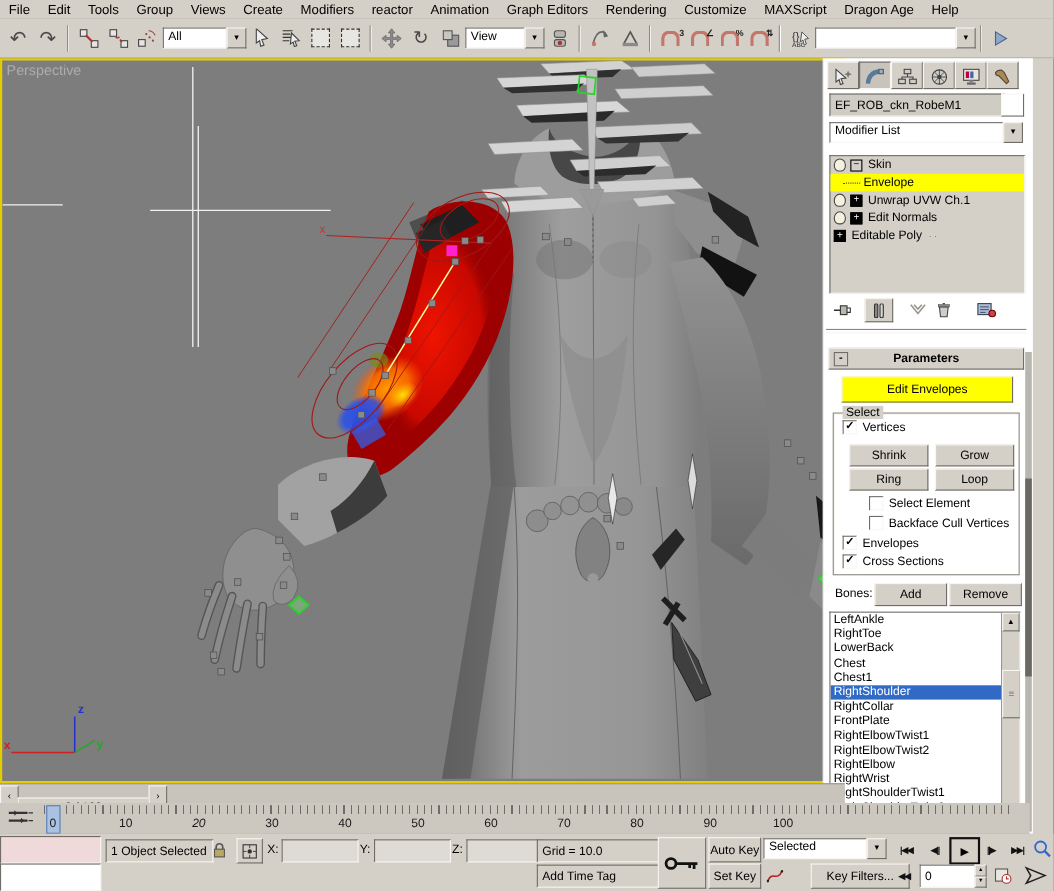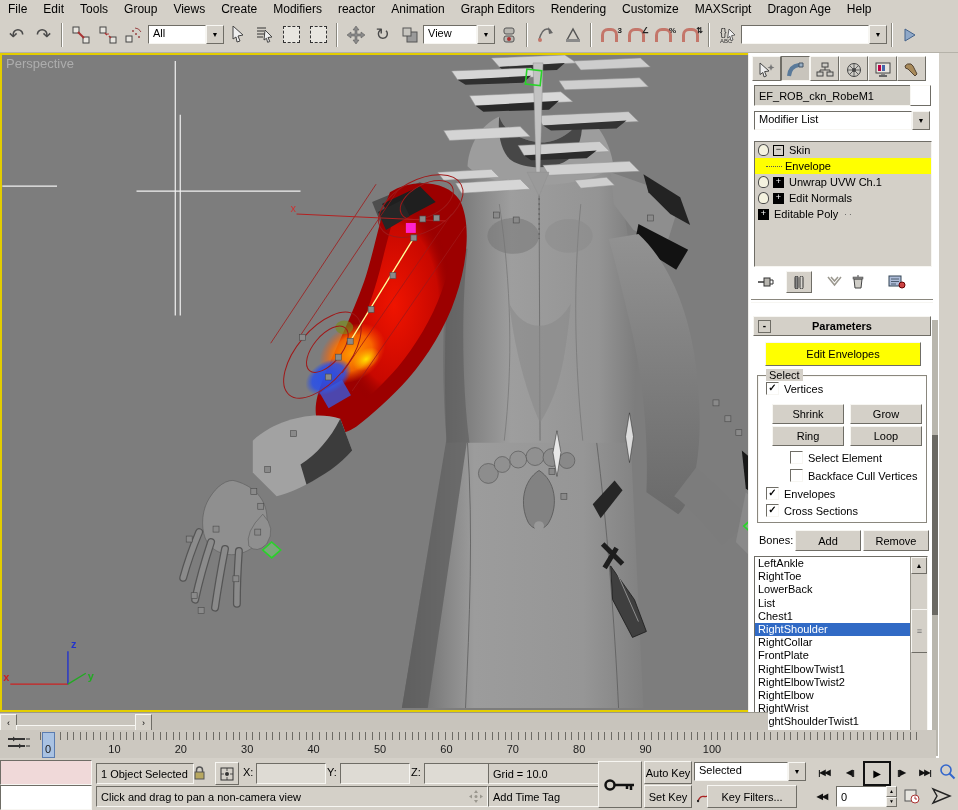--- a/index.html
+++ b/index.html
@@ -633,21 +633,21 @@
       </div>
     <div class="abs btn raised" style="left:114px;top:477px;width:64px;height:19px">
         <span>Remove</span>
       </div>
 
     <div id="bonelist" class="abs sunkenw">
       <div style="margin-right:16px">
           <div class="bone-item">LeftAnkle</div>
           <div class="bone-item">RightToe</div>
           <div class="bone-item">LowerBack</div>
-          <div class="bone-item">List</div>
+          <div class="bone-item">Chest</div>
           <div class="bone-item">Chest1</div>
           <div class="bone-item sel">RightShoulder</div>
           <div class="bone-item">RightCollar</div>
           <div class="bone-item">FrontPlate</div>
           <div class="bone-item">RightElbowTwist1</div>
           <div class="bone-item">RightElbowTwist2</div>
           <div class="bone-item">RightElbow</div>
           <div class="bone-item">RightWrist</div>
           <div class="bone-item">RightShoulderTwist1</div>
           <div class="bone-item">RightShoulderTwist2</div>
@@ -677,21 +677,21 @@
       <svg width="24" height="16" viewBox="0 0 24 16">
           <path d="M1,4 H18 M1,11 H18" stroke="#333" stroke-width="2"></path>
           <path d="M19,4 l4,0 M19,11 l4,0" stroke="#333"></path>
           <path d="M6,1.5 l3,2.5 -3,2.5 Z M12,8.5 l3,2.5 -3,2.5 Z" fill="#333"></path>
         </svg>
     </span>
     <div id="ruler">
       <div id="tmarker"></div>
     <span class="tick-label" style="left: 8px;">0</span>
         <span class="tick-label" style="left: 74.4px;">10</span>
-        <span class="tick-label" style="left: 140.8px;">20</span>
+        <span class="tick-label" style="left: 140.8px; font-style: italic;">20</span>
         <span class="tick-label" style="left: 207.2px;">30</span>
         <span class="tick-label" style="left: 273.6px;">40</span>
         <span class="tick-label" style="left: 340px; text-align: center;">50</span>
         <span class="tick-label" style="left: 406.4px;">60</span>
         <span class="tick-label" style="left: 472.8px;">70</span>
         <span class="tick-label" style="left: 539.2px;">80</span>
         <span class="tick-label" style="left: 605.6px;">90</span>
         <span class="tick-label" style="left: 672px;">100</span>
       </div>
   </div>
@@ -722,27 +722,20 @@
       </div>
     <span class="abs" style="left:327px;top:8px">Y:</span>
     <div class="abs sunken stext" style="left:340px;top:5px;width:60px;height:19px;background:#dedbd4">
         <span></span>
       </div>
     <span class="abs" style="left:411px;top:8px">Z:</span>
     <div class="abs sunken stext" style="left:424px;top:5px;width:60px;height:19px;background:#dedbd4">
         <span></span>
       </div>
 
-    <div class="abs sunken stext" style="left:96px;top:28px;width:382px;height:19px">
-      <span style="flex:1">Click and drag to pan a non-camera view</span>
-      <svg width="14" height="13" viewBox="0 0 14 13">
-          <path d="M7,0 L9,3 H5 Z M7,13 L5,10 H9 Z M0,6.5 L3,4.5 V8.5 Z M14,6.5 L11,8.5 V4.5 Z" fill="#9a978e"></path>
-          <circle cx="7" cy="6.5" r="1.5" fill="#9a978e"></circle>
-        </svg>
-    </div>
 
     <div class="abs sunken stext" style="left:488px;top:5px;width:105px;height:19px">
       <span>Grid = 10.0</span>
     </div>
     <div class="abs sunken stext" style="left:488px;top:28px;width:105px;height:19px">
       <span>Add Time Tag</span>
     </div>
 
     <div class="abs btn raised" style="left:598px;top:3px;width:42px;height:45px">
       <svg width="34" height="16" viewBox="0 0 34 16">
@@ -761,21 +754,21 @@
       <span class="ddfield" style="flex:1">Selected</span>
       <span class="ddarrow"></span>
     </div>
     <span class="abs btn" style="left:694px;top:28px;width:20px;height:20px">
       <svg width="15" height="14" viewBox="0 0 15 14">
           <path d="M1,12 C5,2 9,13 14,3" fill="none" stroke="#a22" stroke-width="1.4"></path>
           <circle cx="1" cy="12" r="1.2" fill="#222"></circle>
           <circle cx="14" cy="3" r="1.2" fill="#222"></circle>
         </svg>
     </span>
-    <div class="abs btn raised key-label" style="left:707px;top:27px;width:88px;height:21px">
+    <div class="abs btn raised key-label" style="left:737px;top:27px;width:88px;height:21px">
         <span>Key Filters...</span>
       </div>
 
     <div class="abs playb pbtext" style="left:812px;top:4px;width:24px;height:20px">|◀◀</div>
     <div class="abs playb pbtext" style="left:840px;top:4px;width:20px;height:20px">◀||</div>
     <div class="abs playb" style="left:863px;top:3px;width:24px;height:21px;border:2px solid #111;background:#d4d0c8;font-size:10px">▶</div>
     <div class="abs playb pbtext" style="left:891px;top:4px;width:20px;height:20px">||▶</div>
     <div class="abs playb pbtext" style="left:913px;top:4px;width:24px;height:20px">▶▶|</div>
     <span class="abs btn" style="left:936px;top:2px;width:22px;height:22px">
       <svg width="17" height="17" viewBox="0 0 17 17">

